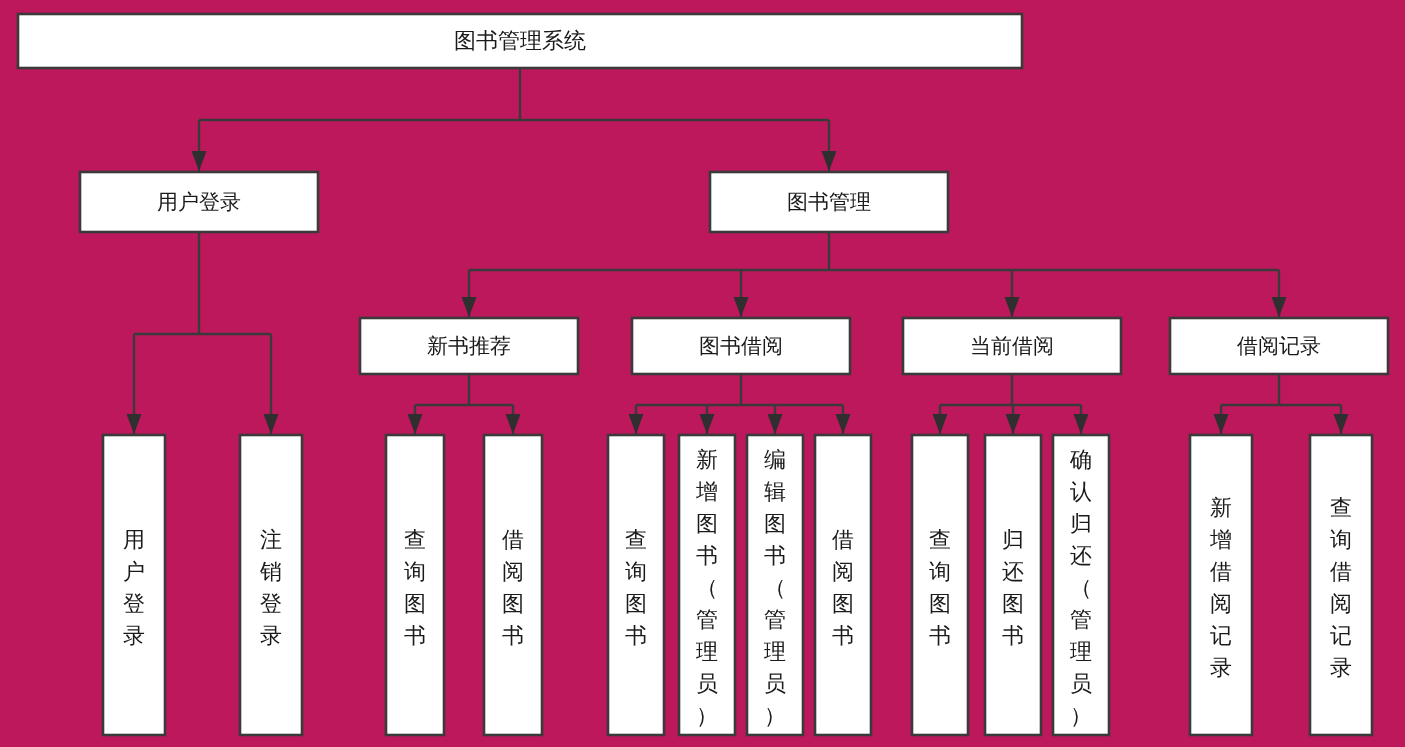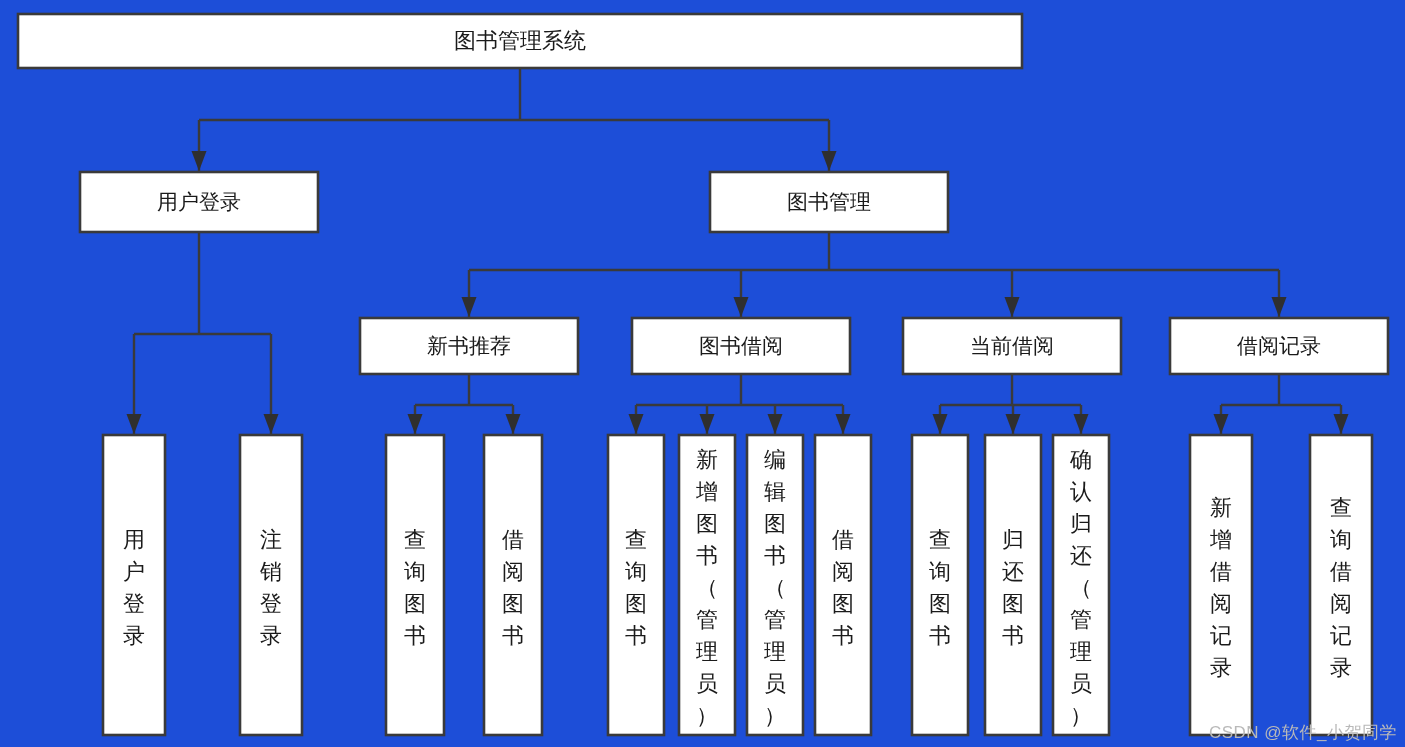--- a/index.html
+++ b/index.html
@@ -11,21 +11,21 @@
     width: 1405px;
     height: 747px;
     font-family: "Liberation Sans", "DejaVu Sans", sans-serif;
     overflow: hidden;
     position: relative;
   }
   #diagram-root {
     position: relative;
     width: 1405px;
     height: 747px;
-    background: #1d4ed8;
+    background: #be185d;
     text-align: center;
   }
   svg#flow-svg {
     position: absolute;
     left: 0;
     top: 0;
     width: 1405px;
     height: 747px;
     display: block;
   }
@@ -275,14 +275,13 @@
           <rect x="1310" y="435" width="62" height="300" class="node-rect"></rect>
           <text x="1341" y="509" class="leaf-label-char">查</text>
           <text x="1341" y="541" class="leaf-label-char">询</text>
           <text x="1341" y="573" class="leaf-label-char">借</text>
           <text x="1341" y="605" class="leaf-label-char">阅</text>
           <text x="1341" y="637" class="leaf-label-char">记</text>
           <text x="1341" y="669" class="leaf-label-char">录</text>
         </g>
       </g>
   </svg>
-  <div class="watermark">CSDN @软件_小贺同学</div>
 </div>
 
 </body></html>

